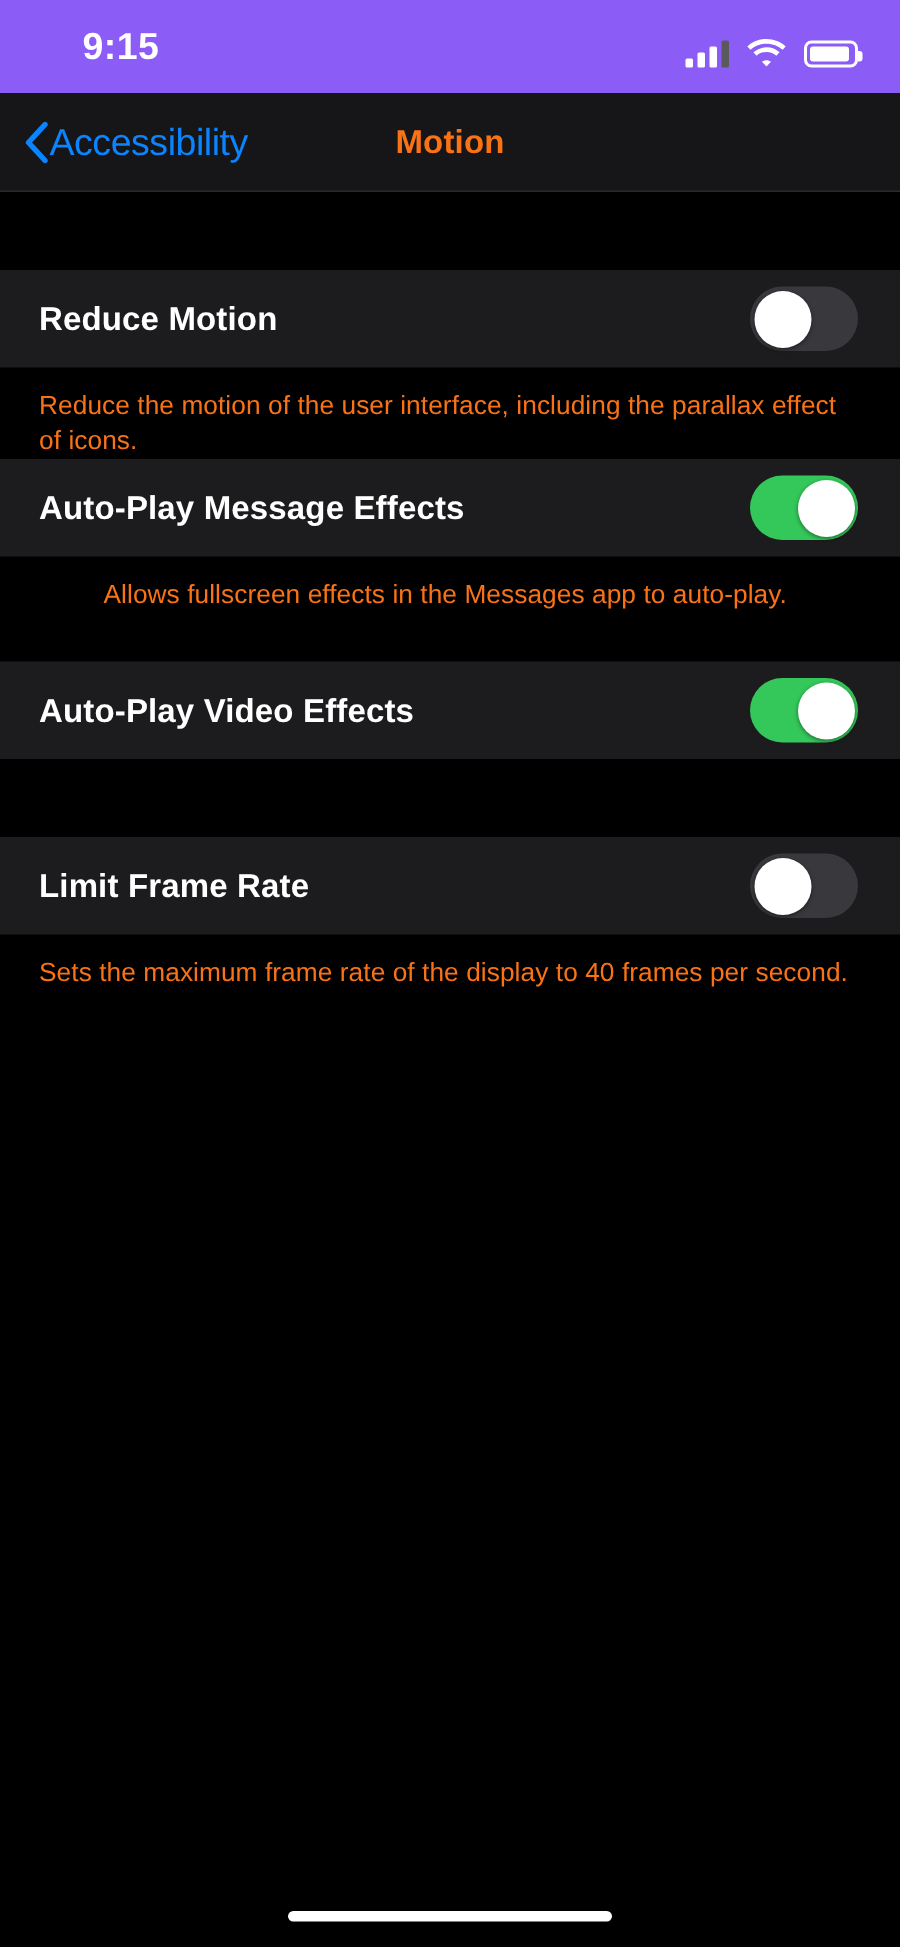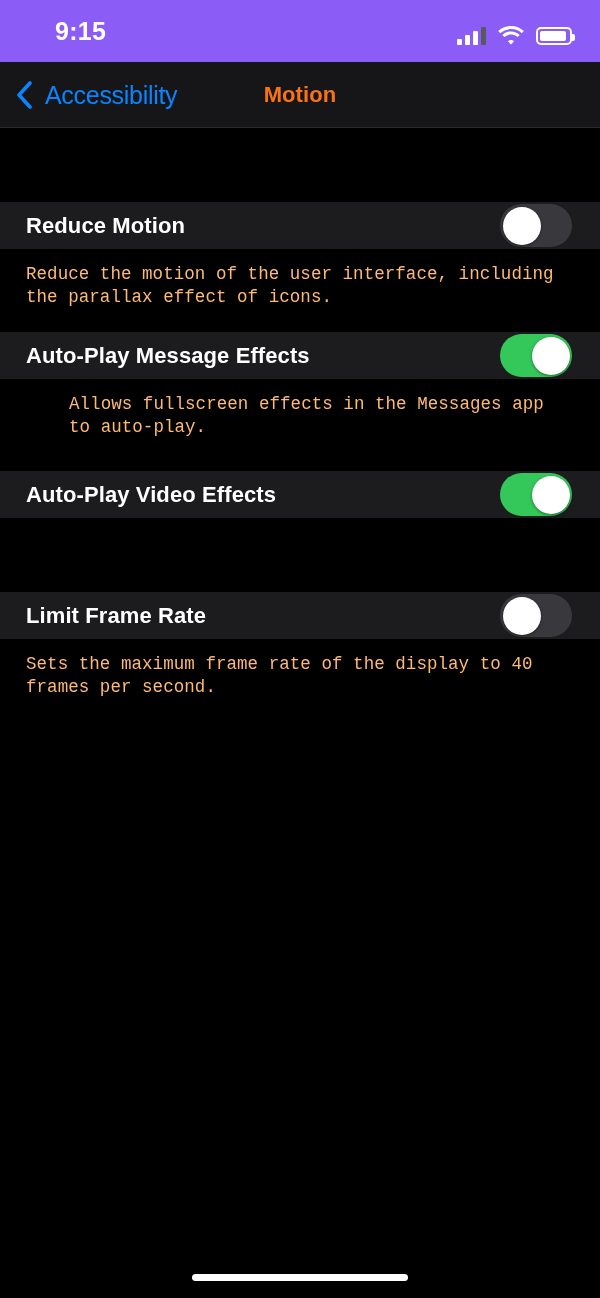--- a/index.html
+++ b/index.html
@@ -95,21 +95,21 @@
     background:#161618;
     border-bottom:1px solid #2a2a2c;
   }
   .nav-back {
     position:absolute;
     left:16px;
     top:0;
     height:66px;
     display:flex;
     align-items:center;
-    gap:13px;
+    gap:1px;
     cursor:pointer;
   }
   .chevron-left {
     width:16px; height:28px;
     display:block;
   }
   .nav-back-label {
     font-size:25px;
     color:#0a84ff;
     letter-spacing:-0.3px;
@@ -136,43 +136,41 @@
     height:1169px;
     background:#000000;
   }
 
   .group { width:600px; }
   .gap-sm { height:51px; }
   .gap-md { height:52px; }
 
   .row {
     width:600px;
-    height:47px;
+    height:65px;
     background:#1c1c1e;
     display:flex;
     align-items:center;
     justify-content:space-between;
     padding:0 28px 0 26px;
     cursor:default;
-    margin-top:22px;
   }
   .row-label {
     font-size:22px;
     font-weight:bold;
     color:#ffffff;
     letter-spacing:0.1px;
   }
 
   .footer {
     padding:14px 30px 0 26px;
     font-size:17.5px;
     line-height:1.33;
-    color:#fdba74;
+    color:#f97316;
     letter-spacing:0.05px;
-    font-family:Liberation Mono, monospace;
   }
   .footer-1 { height:61px; }
   .footer-2 { height:70px;margin-left:43px; }
   .footer-3 { height:64px; }
 
   
   .toggle {
     width:72px;
     height:43px;
     border-radius:22px;

